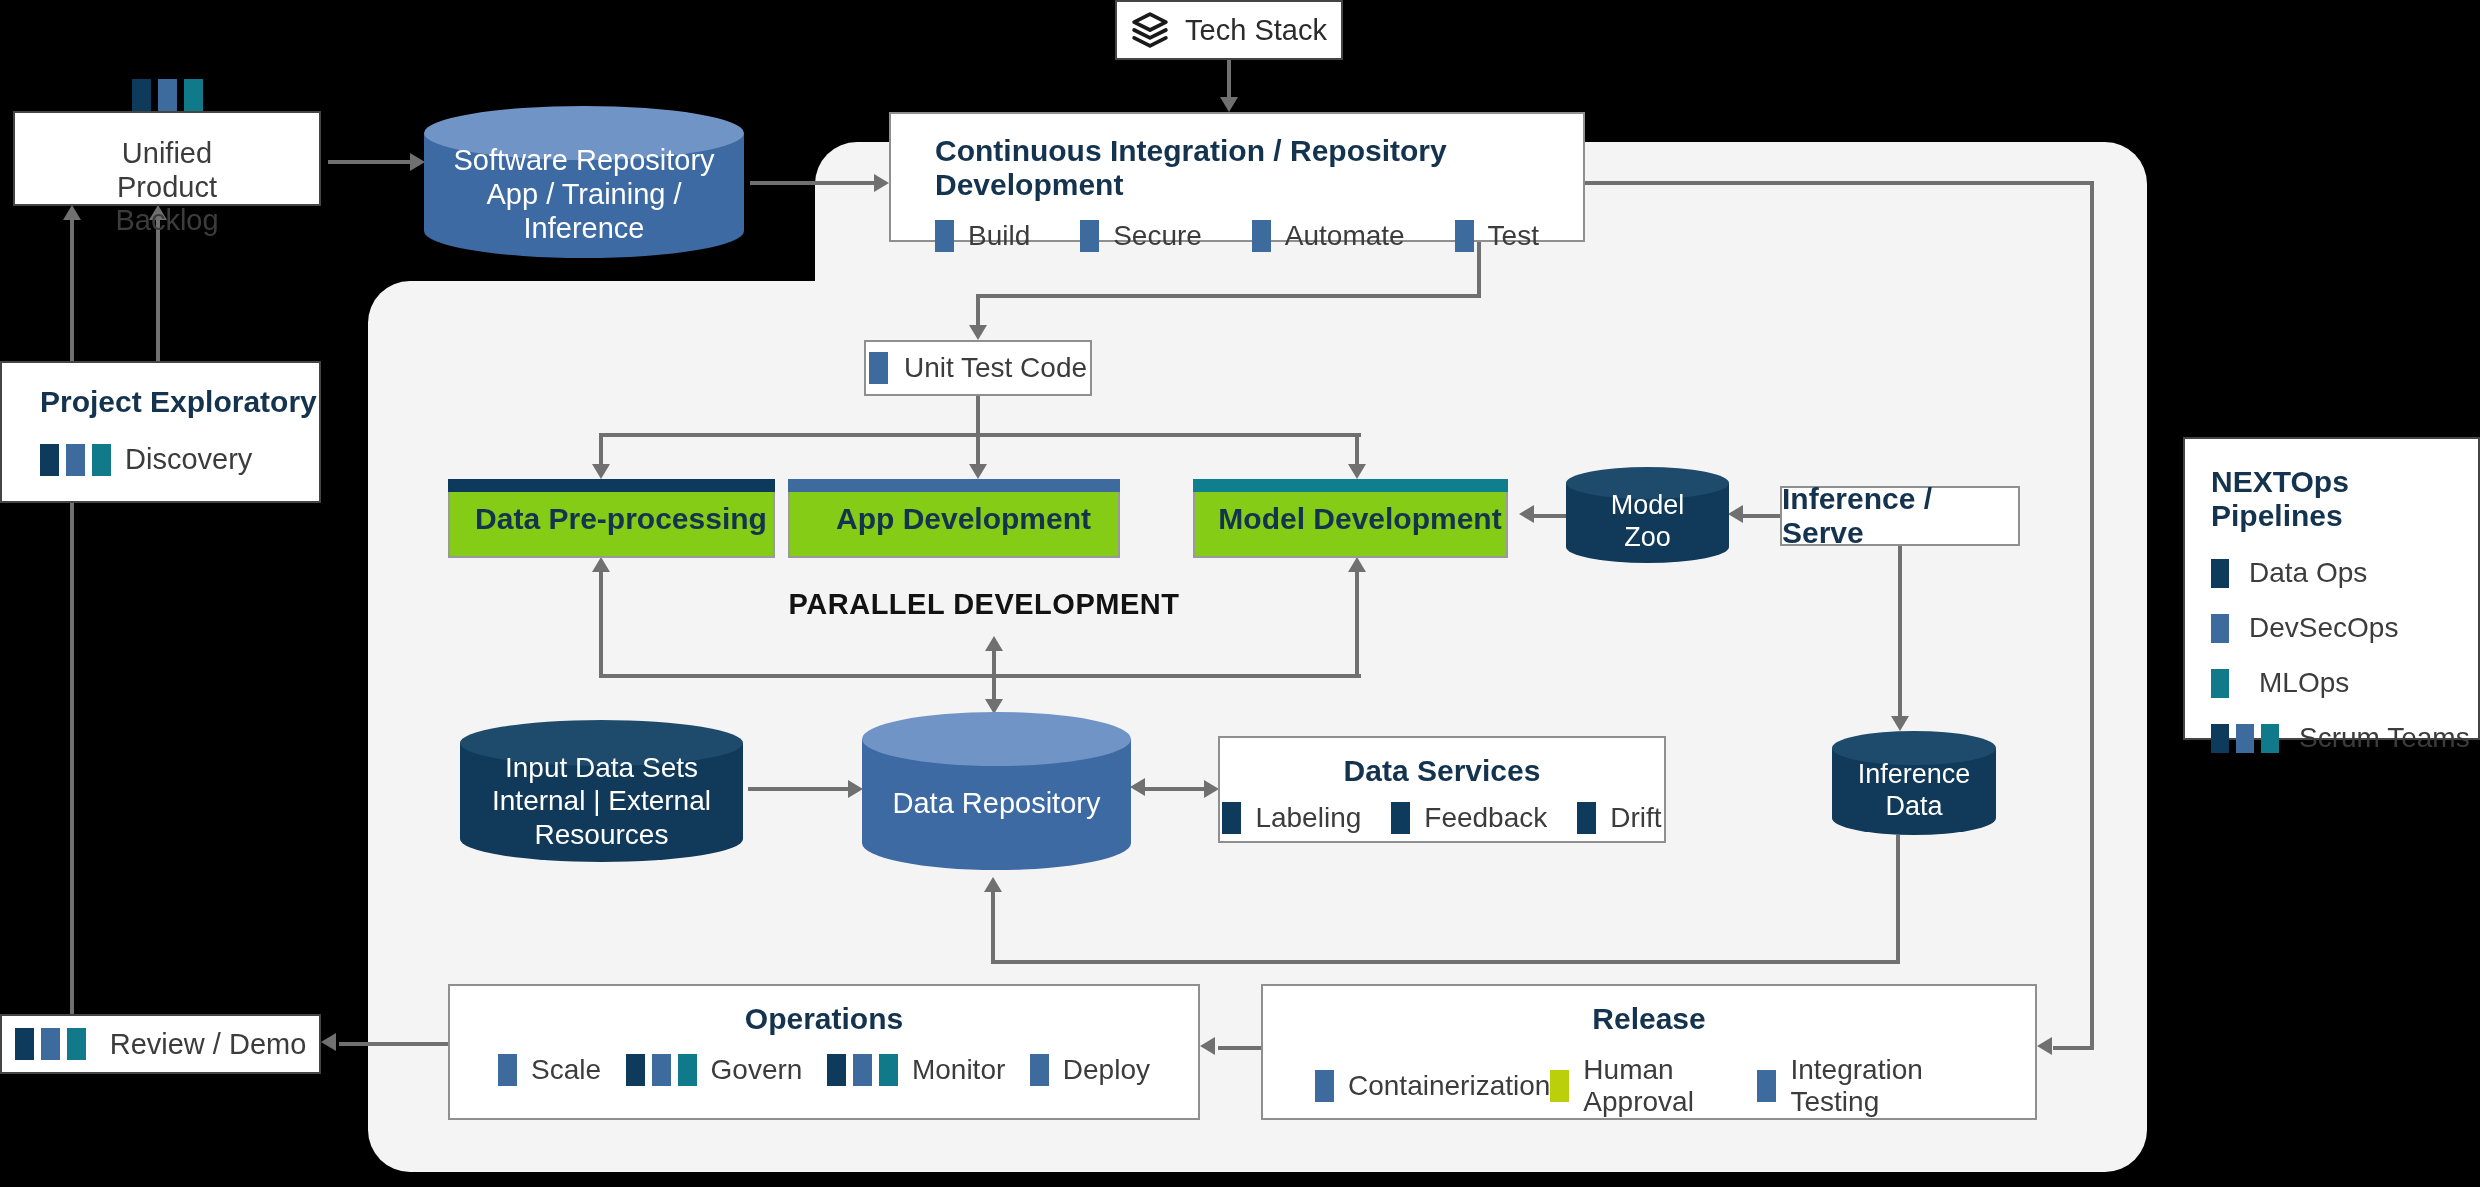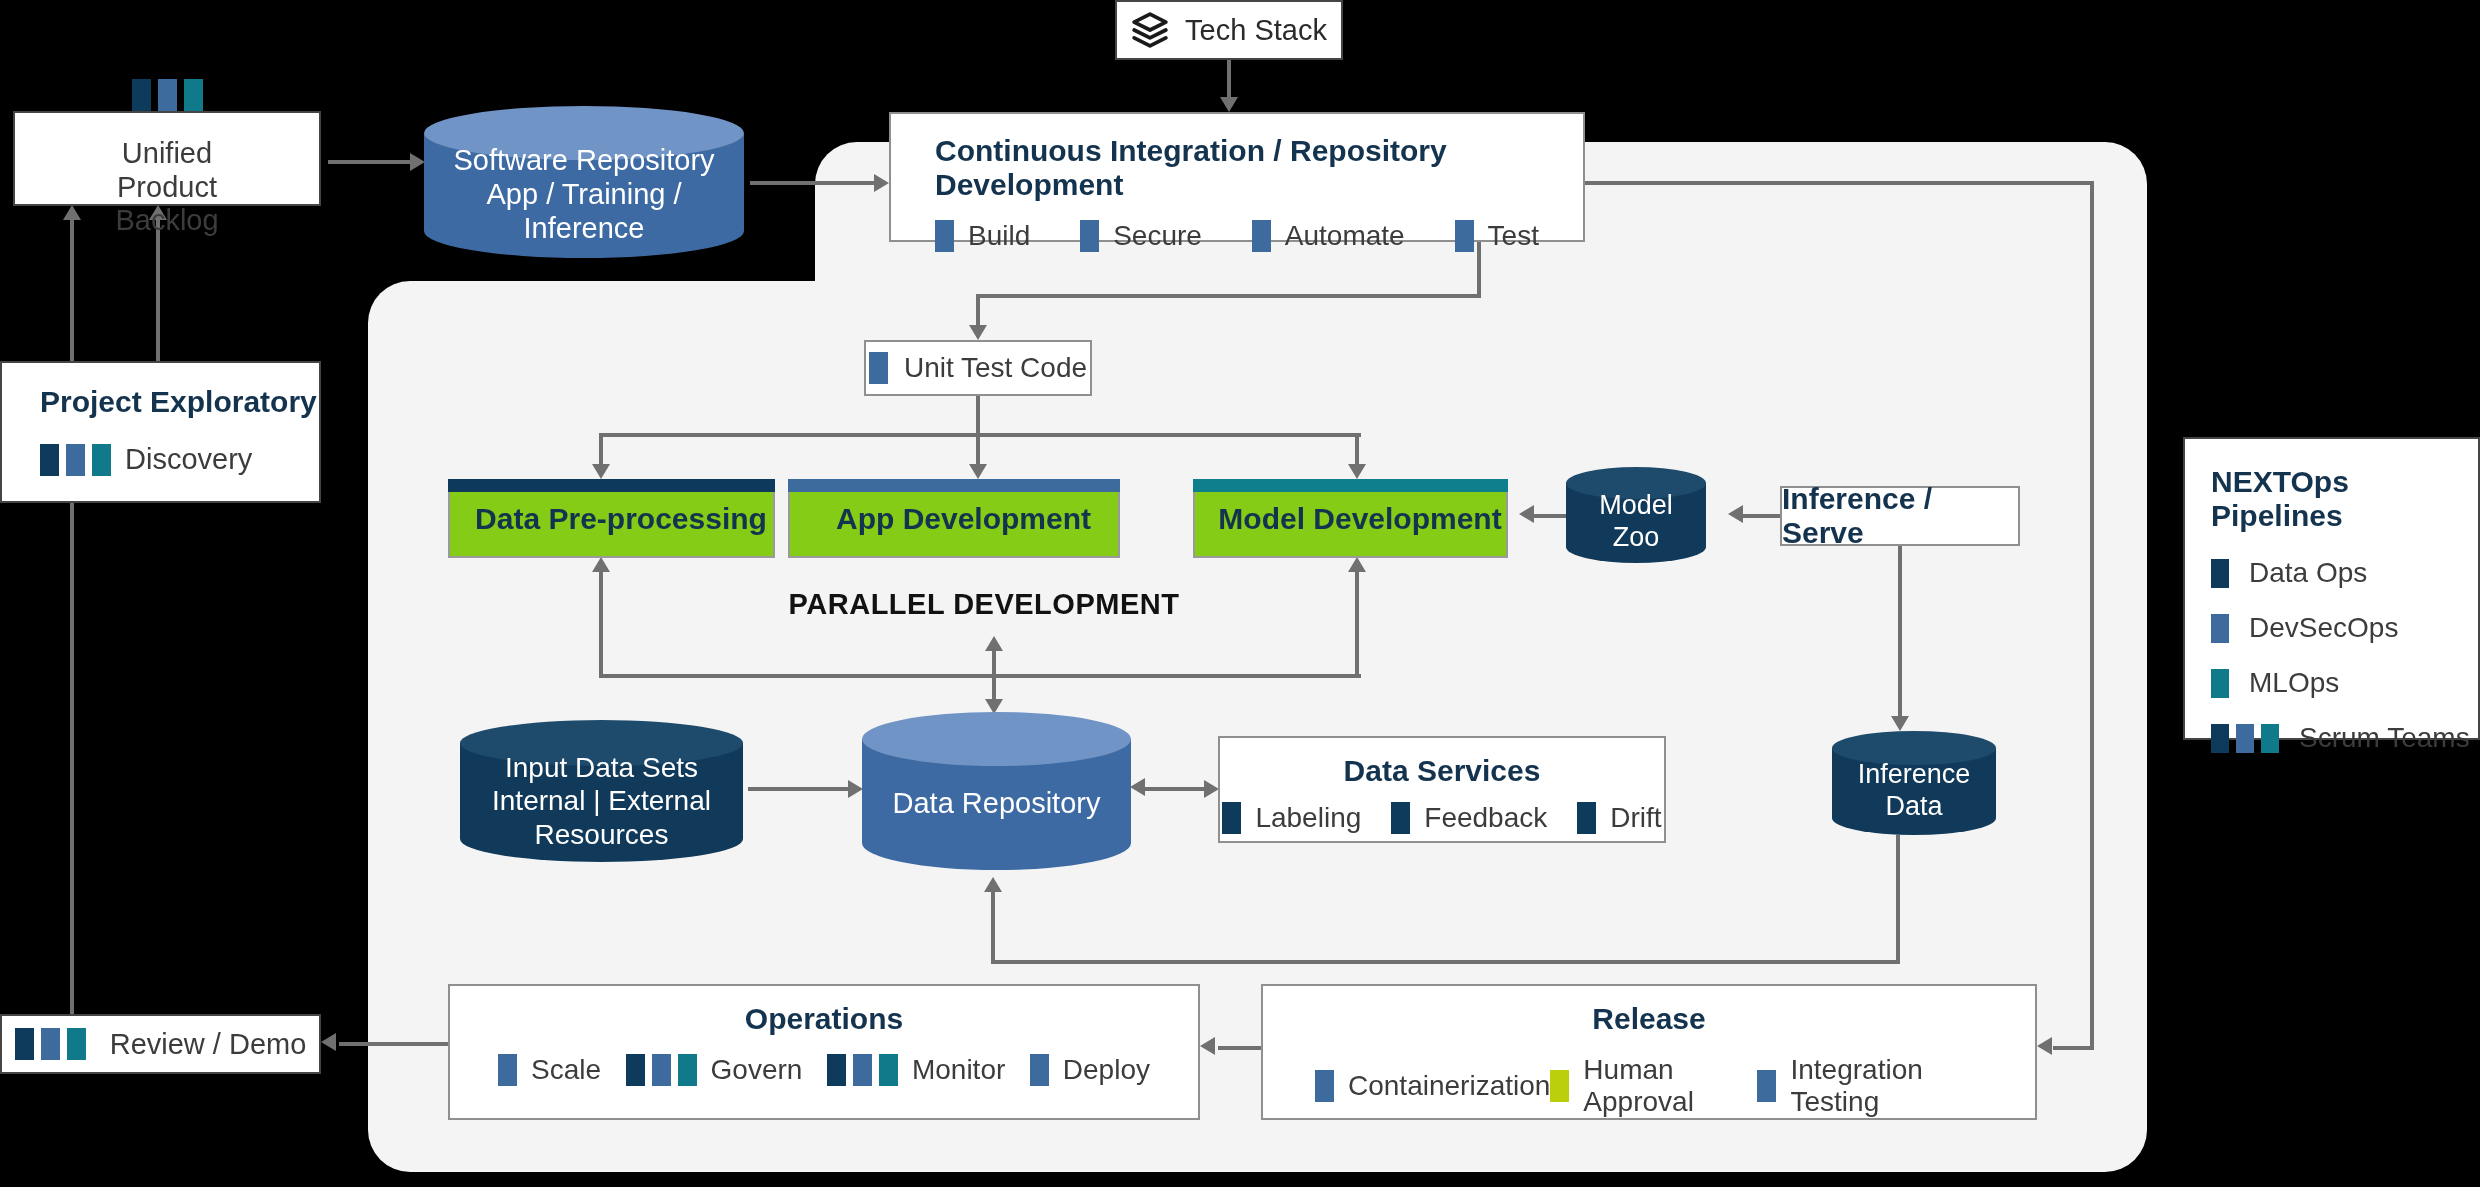--- a/index.html
+++ b/index.html
@@ -222,21 +222,21 @@
     <span class="title">App Development</span>
   </div>
   <div class="devbox" style="left:1193px;top:479px;width:315px;height:79px;">
     <div class="devbar bar-teal"></div>
     <span class="title">Model Development</span>
   </div>
 
   <div style="position:absolute;left:684px;top:588px;width:600px;text-align:center;z-index:2;
               font-size:29px;font-weight:700;color:#121212;letter-spacing:0.5px;">PARALLEL DEVELOPMENT</div>
 
-  <div class="cyl cyl-navy" style="left:1566px;top:467px;width:140px;height:96px;">
+  <div class="cyl cyl-navy" style="left:1566px;top:467px;width:163px;height:96px;">
     <div class="cbody" style="top:16px;border-radius:0 0 50% 50% / 0 0 16px 16px;"></div>
     <div class="ctop" style="height:32px;"></div>
     <div class="clabel" style="padding-top:14px;font-size:27px;">
       <div>Model</div>
       <div>Zoo</div>
     </div>
   </div>
 
   <div class="box b-gray row" style="left:1780px;top:486px;width:240px;height:60px;justify-content:center;">
     <span class="title">Inference / Serve</span>
@@ -372,21 +372,21 @@
       <div class="item">
         <span class="sqs">
             <span class="sq blue"></span>
           </span>
         <span class="lbl" style="margin-left:6px;">DevSecOps</span>
       </div>
       <div class="item">
         <span class="sqs">
             <span class="sq teal"></span>
           </span>
-        <span class="lbl" style="margin-left:6px;">MLOps</span>
+        <span class="lbl" style="margin-left:16px;">MLOps</span>
       </div>
       <div class="item">
         <span class="sqs">
             <span class="sq navy"></span>
             <span class="sq blue"></span>
             <span class="sq teal"></span>
           </span>
         <span class="lbl" style="margin-left:6px;">Scrum Teams</span>
       </div>
     </div>

